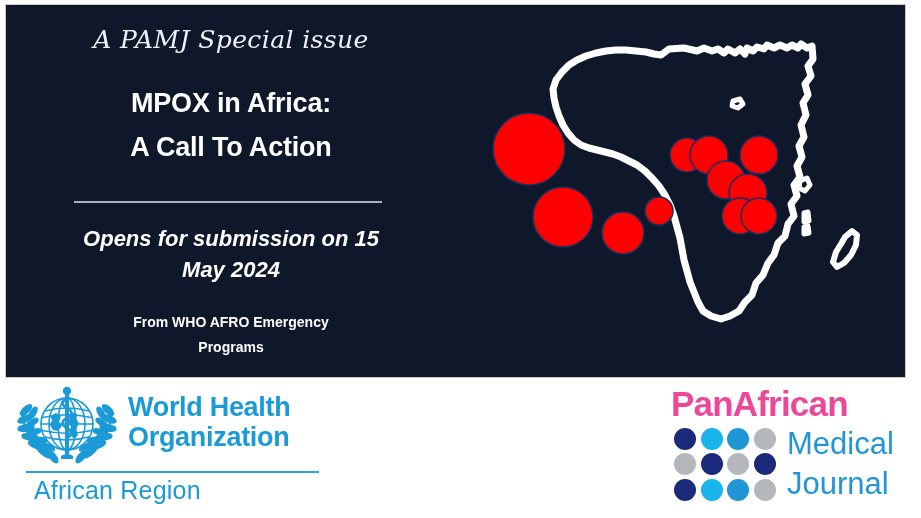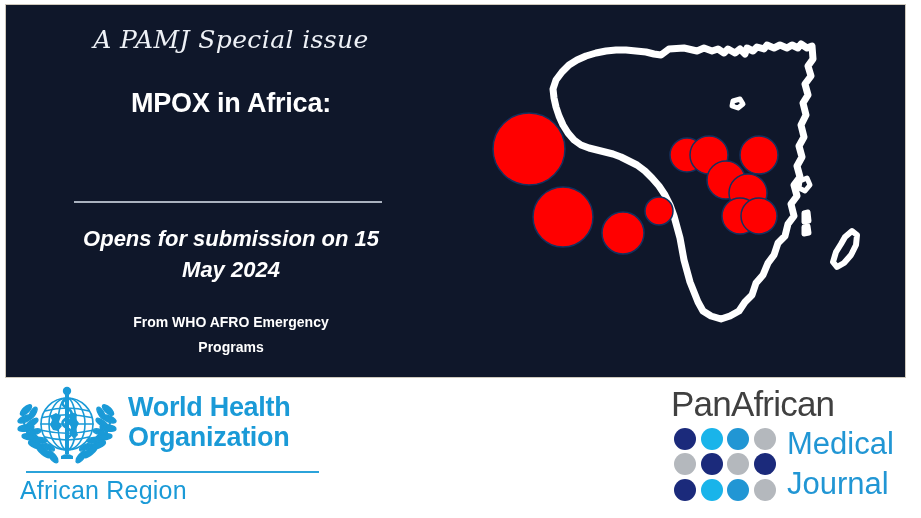--- a/index.html
+++ b/index.html
@@ -148,41 +148,41 @@
   .who-rule {
     position: absolute;
     left: 14px;
     top: 87px;
     width: 293px;
     height: 2px;
     background: #2ba3da;
   }
   .who-region {
     position: absolute;
-    left: 8px;
+    left: 22px;
     top: 92px;
     color: #1a9ad7;
     font-size: 25px;
     letter-spacing: 0.2px;
   }
 
   
   .pamj {
     position: absolute;
     left: 665px;
     top: 4px;
     width: 250px;
     height: 132px;
   }
   .pamj-top {
     position: absolute;
     left: 6px;
     top: 2px;
-    color: #404040;
-    font-weight: normal;
+    color: #ec4899;
+    font-weight: bold;
     font-size: 35px;
     letter-spacing: -0.8px;
     white-space: nowrap;
   }
   .pamj-grid {
     position: absolute;
     left: 9px;
     top: 46px;
     width: 104px;
     height: 74px;
@@ -221,20 +221,21 @@
 
 <div id="poster">
 
   <div class="hero">
 
     <div class="textcol">
       <div class="kicker">A PAMJ Special issue</div>
 
       <div class="headline">
         <div>MPOX in Africa:</div>
+        <div>A Call To Action</div>
       </div>
 
       <div class="divider"></div>
 
       <div class="subline">
         <div>Opens for submission on 15</div>
         <div>May 2024</div>
       </div>
 
       <div class="fromline">

